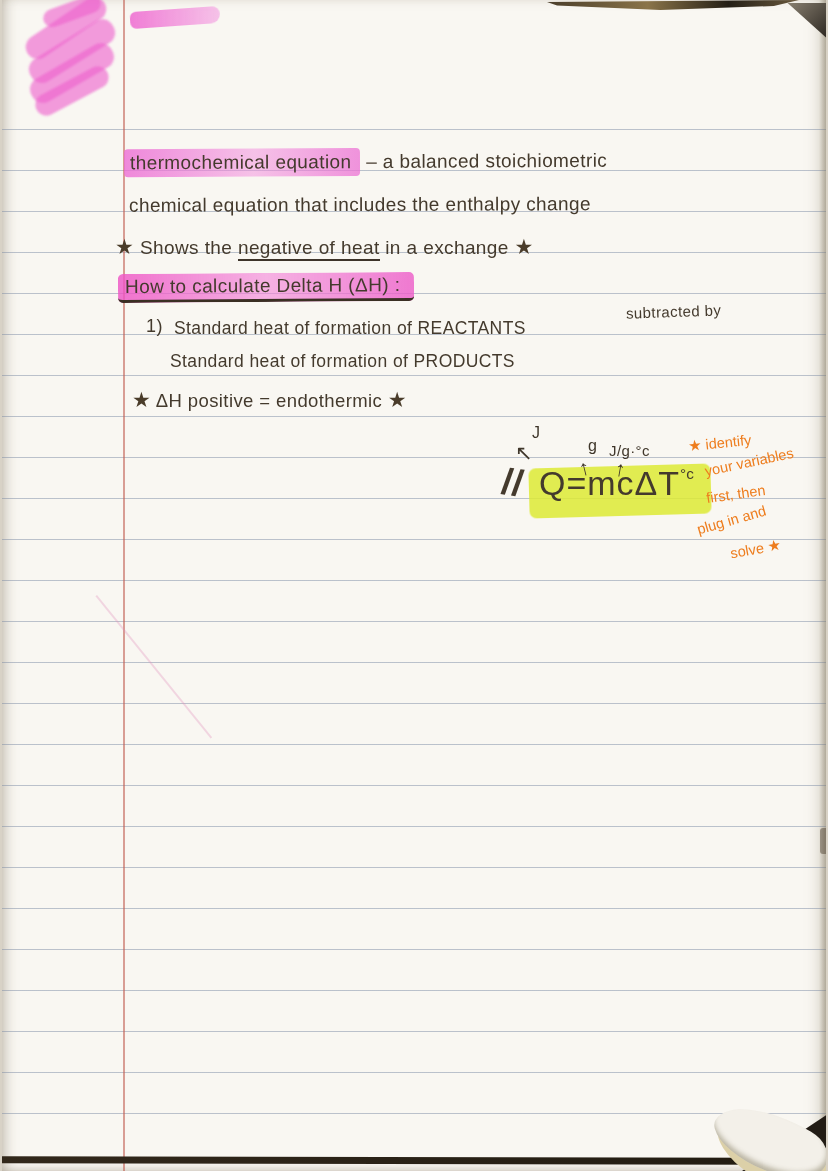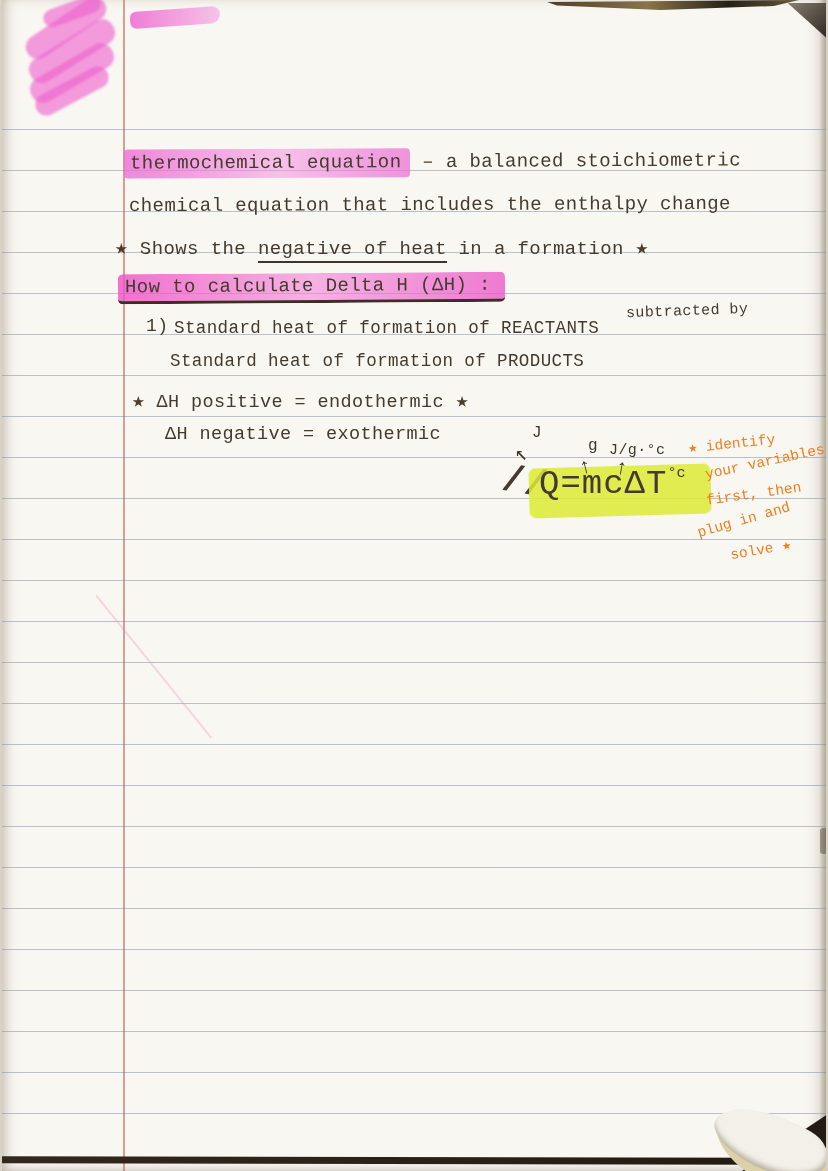--- a/index.html
+++ b/index.html
@@ -1,19 +1,19 @@
 <!DOCTYPE html>
 <html><head>
 <meta charset="utf-8">
 <style>
   html,body{margin:0;padding:0;background:#d8d2c6;}
   .page{
     position:relative;width:824px;height:1171px;margin:0 auto;
     background:#f9f7f2;overflow:hidden;
-    font-family:Liberation Mono, monospace;color:#443a2d;
+    font-family:Liberation Sans, sans-serif;color:#443a2d;
     box-shadow:inset 10px 0 14px -8px rgba(140,130,110,.55),
                inset -12px 0 16px -8px rgba(150,140,115,.5),
                inset 0 -6px 10px -6px rgba(140,130,110,.35);
   }
   .abs{position:absolute;}
   .hand{white-space:nowrap;letter-spacing:.4px;}
   
   .rules{position:absolute;left:0;right:0;top:129px;height:1000px;
     background:repeating-linear-gradient(to bottom,rgba(125,140,165,.5) 0 1.4px,transparent 1.4px 41px);}
   .margin-line{position:absolute;left:121px;top:0;bottom:0;width:2px;background:rgba(193,96,85,.6);}
@@ -100,39 +100,38 @@
     <span class="hl-term">thermochemical equation</span>
     <span>– a balanced stoichiometric</span>
   </div>
 
   <div class="abs hand fs-body" style="left:127px;top:194px;transform:rotate(-.2deg);">chemical equation that includes the enthalpy change</div>
 
   <div class="abs hand fs-body" style="left:113px;top:235px;">
     <span class="star">★</span>
     <span>Shows the</span>
     <span class="u-ink">negative of heat</span>
-    <span>in a formation</span>
+    <span>in a exchange</span>
     <span class="star">★</span>
   </div>
 
   <div class="abs hand fs-body" style="left:116px;top:275px;transform:rotate(-.4deg);">
     <span class="hl-heading">How to calculate  Delta H (ΔH) :</span>
   </div>
 
   <div class="abs hand" style="left:144px;top:316px;font-size:18px;">1)</div>
   <div class="abs hand" style="left:172px;top:318px;font-size:17.5px;">Standard heat of formation of REACTANTS</div>
   <div class="abs hand" style="left:624px;top:303px;font-size:15px;transform:rotate(-2deg);">subtracted by</div>
   <div class="abs hand" style="left:130px;top:388px;font-size:18.5px;">
     <span class="star">★</span>
     <span>ΔH positive = endothermic</span>
     <span class="star">★</span>
   </div>
 
   <div class="abs hand" style="left:168px;top:351px;font-size:17.5px;">Standard heat of formation of PRODUCTS</div>
-  <div class="abs hand" style="left:163px;top:424px;font-size:18.5px;">ΔH negative  = exothermic</div>
 
 
   <div class="abs hand eq-sep">//</div>
 
   <div class="hl-yellow"></div>
   <div class="abs hand eq-short">
     <span>Q=mcΔT</span><span class="sup">°c</span>
   </div>
 
   <div class="abs hand ann" style="left:530px;top:424px;">J</div>

